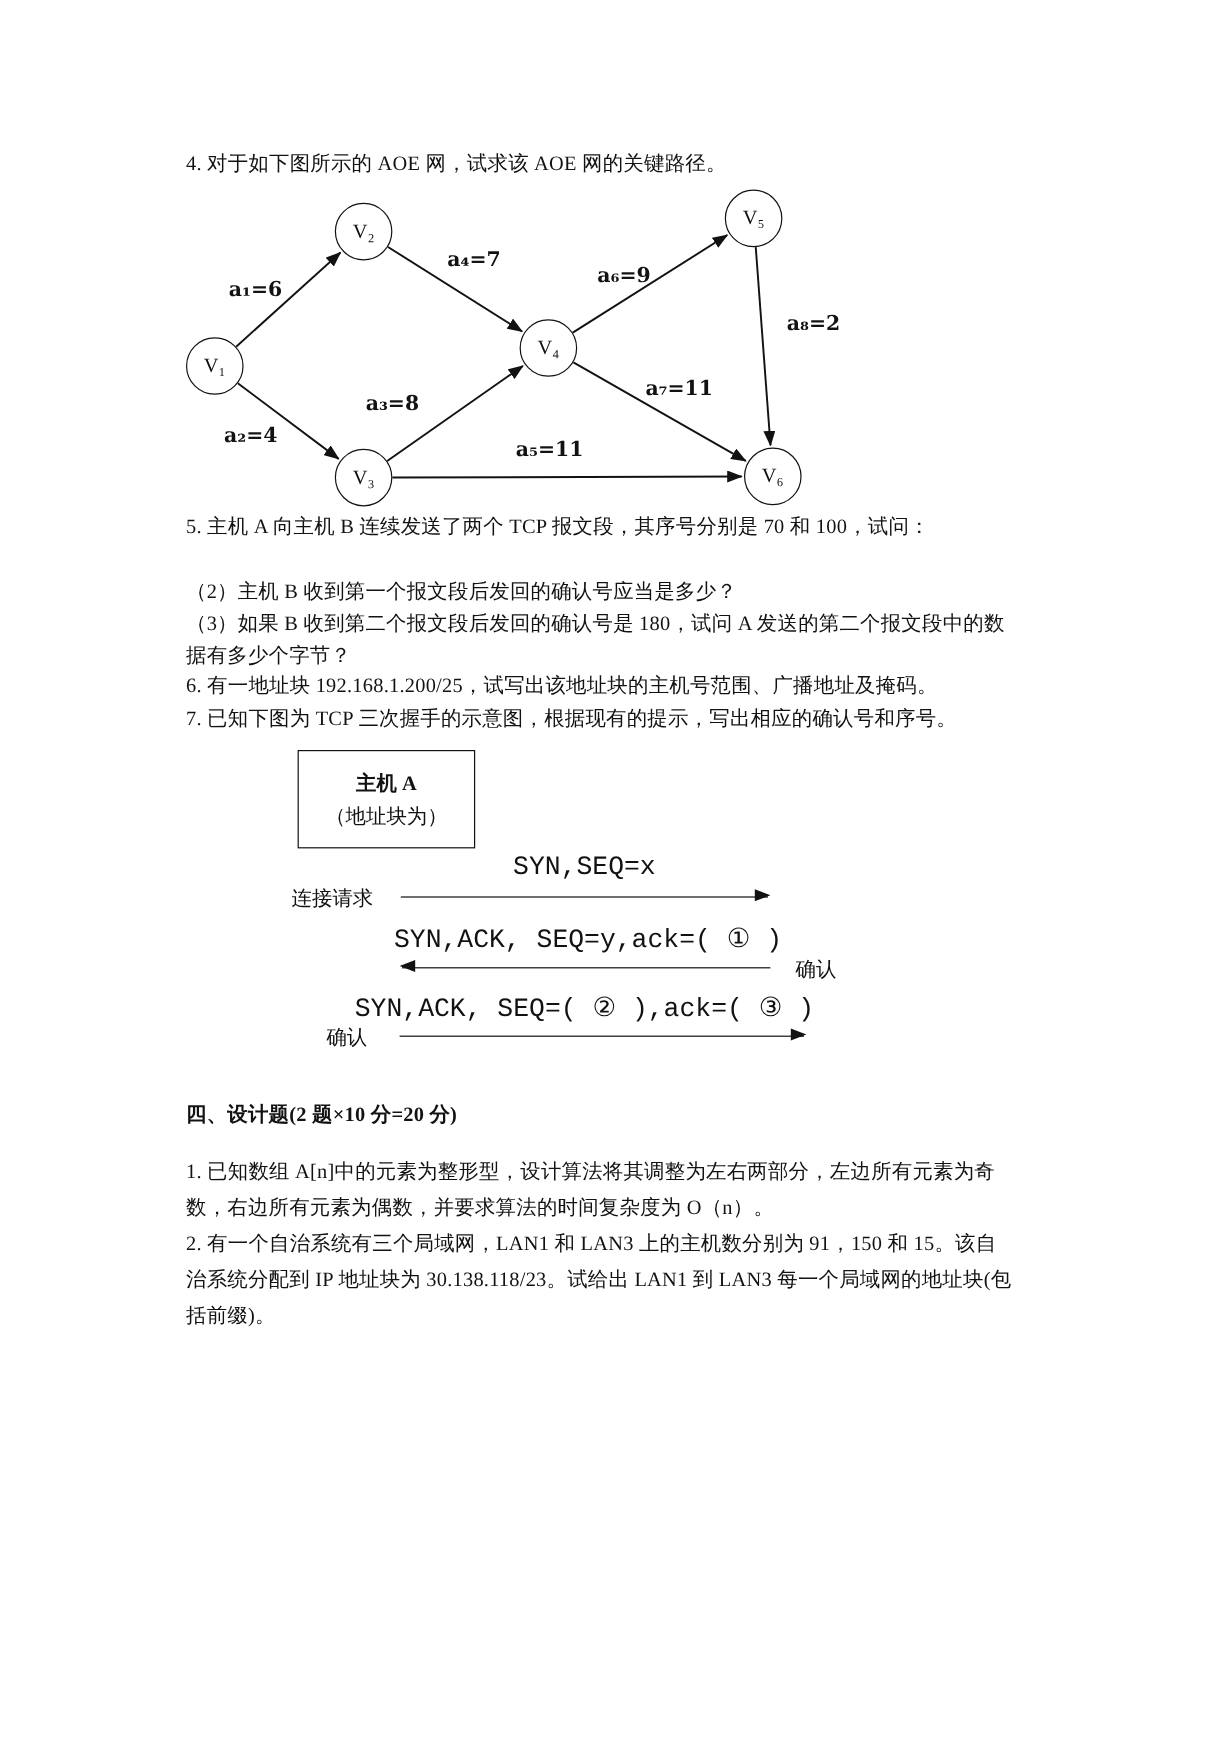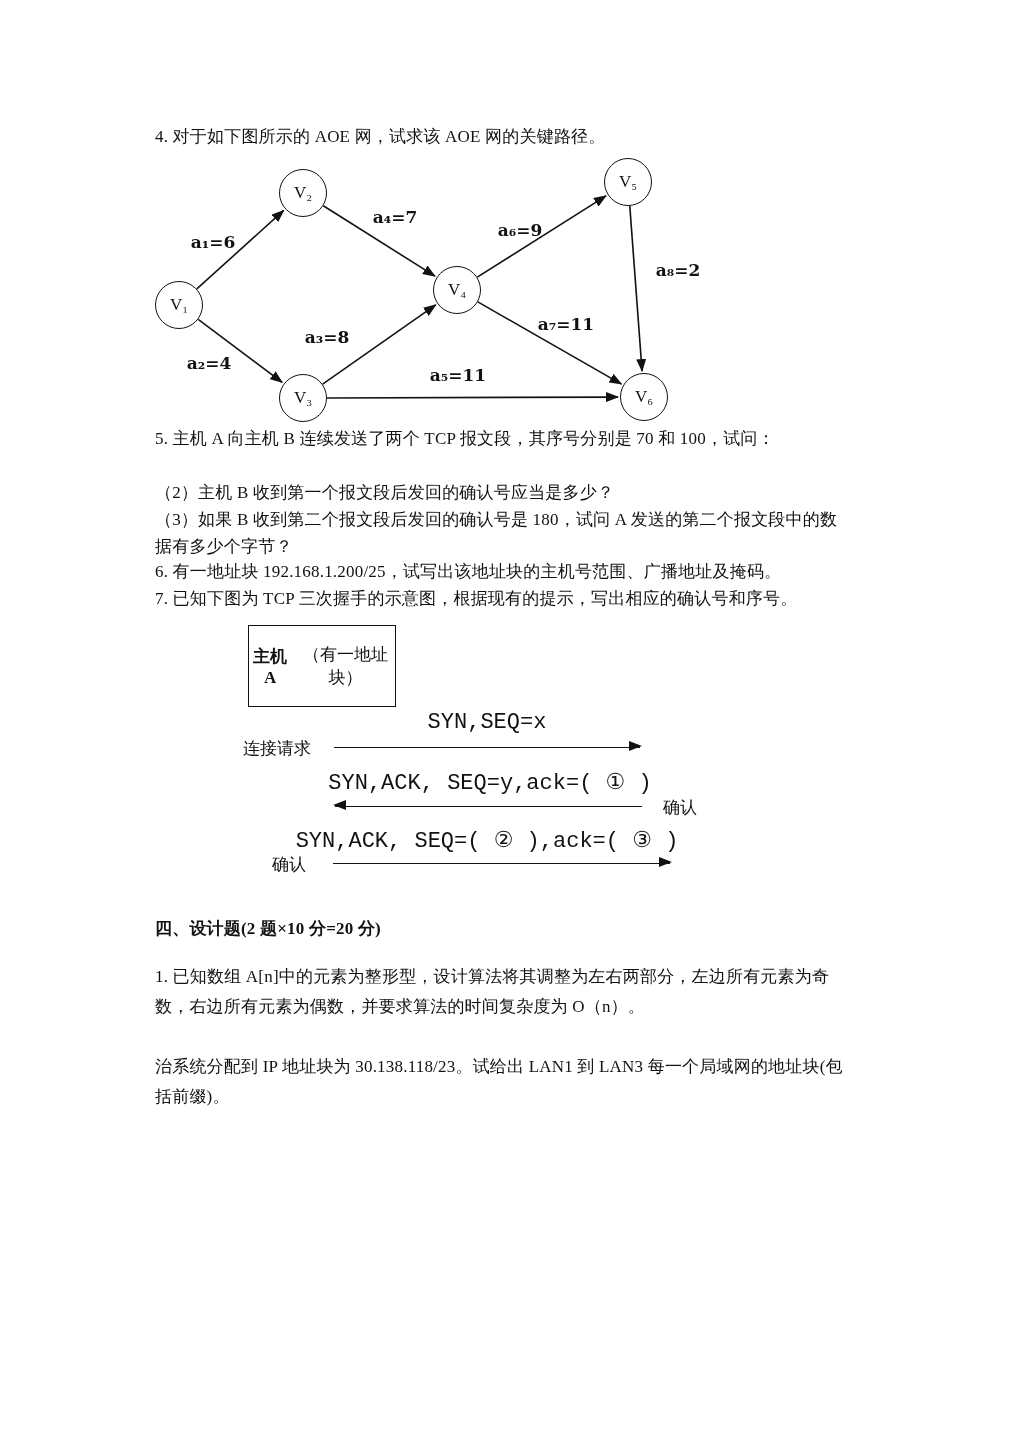--- a/index.html
+++ b/index.html
@@ -18,21 +18,21 @@
     font-size:17px;transform:translate(-50%,-50%);
   }
   .glabel{
     position:absolute;transform:translate(-50%,-50%);font-weight:bold;
     font-size:17px;white-space:nowrap;
     font-family:"DejaVu Serif","Liberation Serif",serif;
   }
   
   .host-box{
     position:absolute;border:1.6px solid #121212;background:#fff;
-    display:flex;flex-direction:row;align-items:center;justify-content:center;
+    display:flex;flex-direction:column;align-items:center;justify-content:center;
     text-align:center;gap:5px;
   }
   .host-title{font-size:17px;font-weight:bold;}
   .host-sub{font-size:17px;}
   .hmsg{position:absolute;transform:translateX(-50%);font-size:22px;white-space:nowrap;
         font-family:Liberation Mono, monospace;}
   .hside{position:absolute;font-size:17px;white-space:nowrap;}
   .harrow{position:absolute;height:0;border-top:1.8px solid #121212;}
   .harrow.right::after{
     content:"";position:absolute;right:-2px;top:-6.6px;width:0;height:0;
@@ -84,34 +84,35 @@
 
   <div class="tline" style="top:428px">5. 主机 A 向主机 B 连续发送了两个 TCP 报文段，其序号分别是 70 和 100，试问：</div>
   <div class="tline" style="top:482px">（2）主机 B 收到第一个报文段后发回的确认号应当是多少？</div>
   <div class="tline" style="top:509px">（3）如果 B 收到第二个报文段后发回的确认号是 180，试问 A 发送的第二个报文段中的数</div>
   <div class="tline" style="top:536px">据有多少个字节？</div>
   <div class="tline" style="top:561px">6. 有一地址块 192.168.1.200/25，试写出该地址块的主机号范围、广播地址及掩码。</div>
   <div class="tline" style="top:588px">7. 已知下图为 TCP 三次握手的示意图，根据现有的提示，写出相应的确认号和序号。</div>
 
   <div class="host-box" style="left:248px;top:625px;width:146px;height:80px">
     <div class="host-title">主机 A</div>
-    <div class="host-sub">（有一地址块）</div>
+    <div class="host-sub">（地址块为）</div>
   </div>
 
   <div class="hmsg" style="left:487px;top:710px">SYN,SEQ=x</div>
   <div class="hside" style="left:243px;top:737px">连接请求</div>
   <div class="harrow right" style="left:334px;top:747px;width:306px"></div>
 
   <div class="hmsg" style="left:490px;top:769px">SYN,ACK, SEQ=y,ack=( ① )</div>
   <div class="hside" style="left:663px;top:796px">确认</div>
   <div class="harrow left" style="left:335px;top:806px;width:307px"></div>
 
   <div class="hmsg" style="left:487px;top:827px">SYN,ACK, SEQ=( ② ),ack=( ③ )</div>
   <div class="hside" style="left:272px;top:853px">确认</div>
   <div class="harrow right" style="left:333px;top:863px;width:337px"></div>
 
   <div class="tline heading" style="top:918px">四、设计题(2 题×10 分=20 分)</div>
   <div class="tline" style="top:966px">1. 已知数组 A[n]中的元素为整形型，设计算法将其调整为左右两部分，左边所有元素为奇</div>
   <div class="tline" style="top:996px">数，右边所有元素为偶数，并要求算法的时间复杂度为 O（n）。</div>
+  <div class="tline" style="top:1026px">2. 有一个自治系统有三个局域网，LAN1 和 LAN3 上的主机数分别为 91，150 和 15。该自</div>
   <div class="tline" style="top:1056px">治系统分配到 IP 地址块为 30.138.118/23。试给出 LAN1 到 LAN3 每一个局域网的地址块(包</div>
   <div class="tline" style="top:1086px">括前缀)。</div>
 
 </div>
 
 </body></html>

